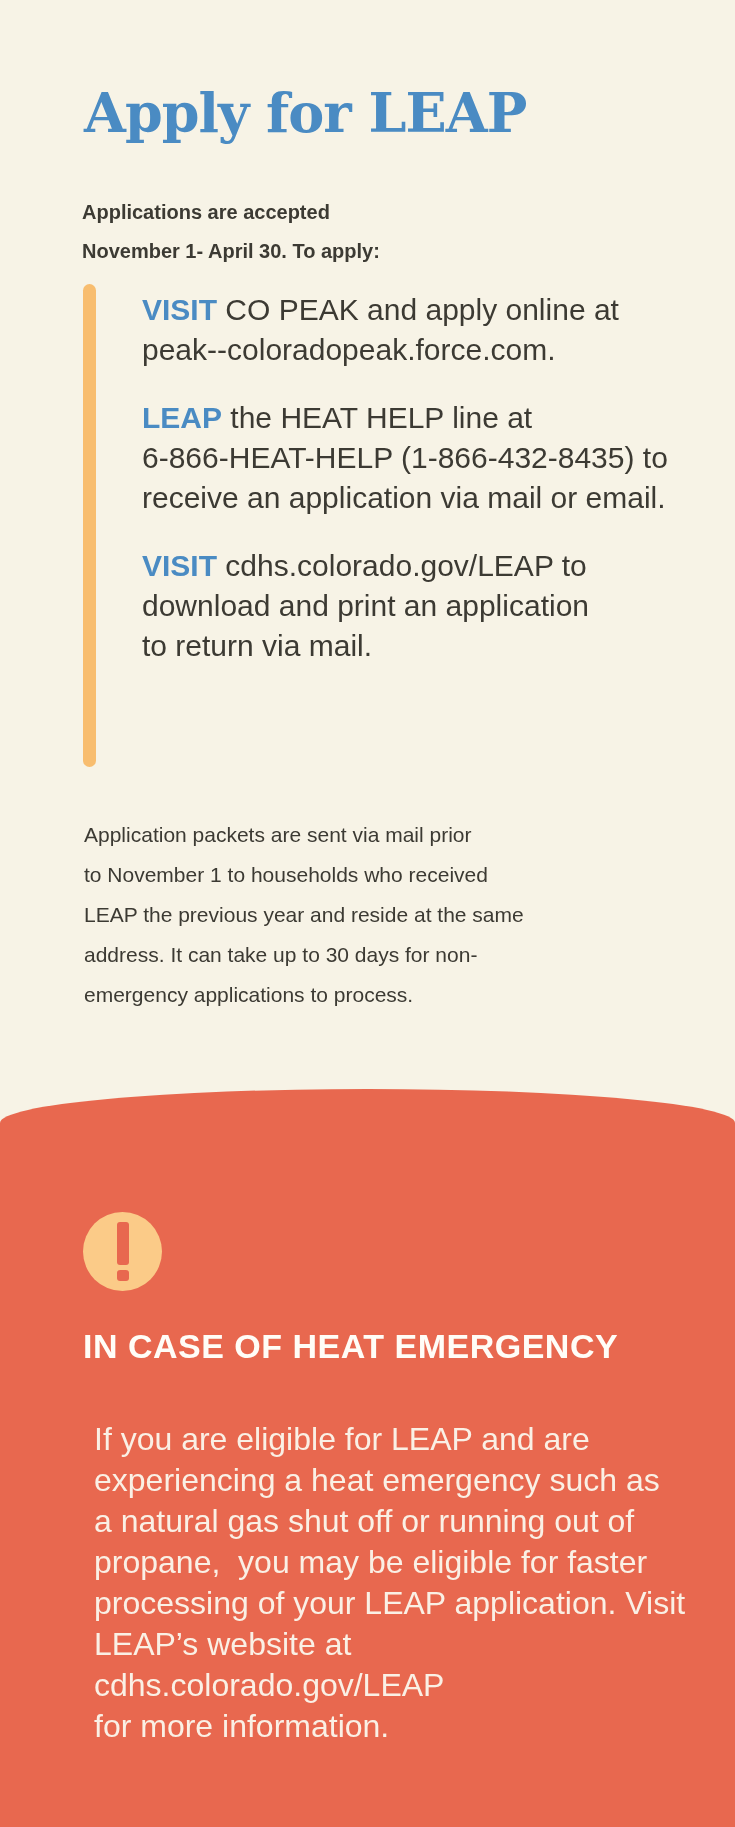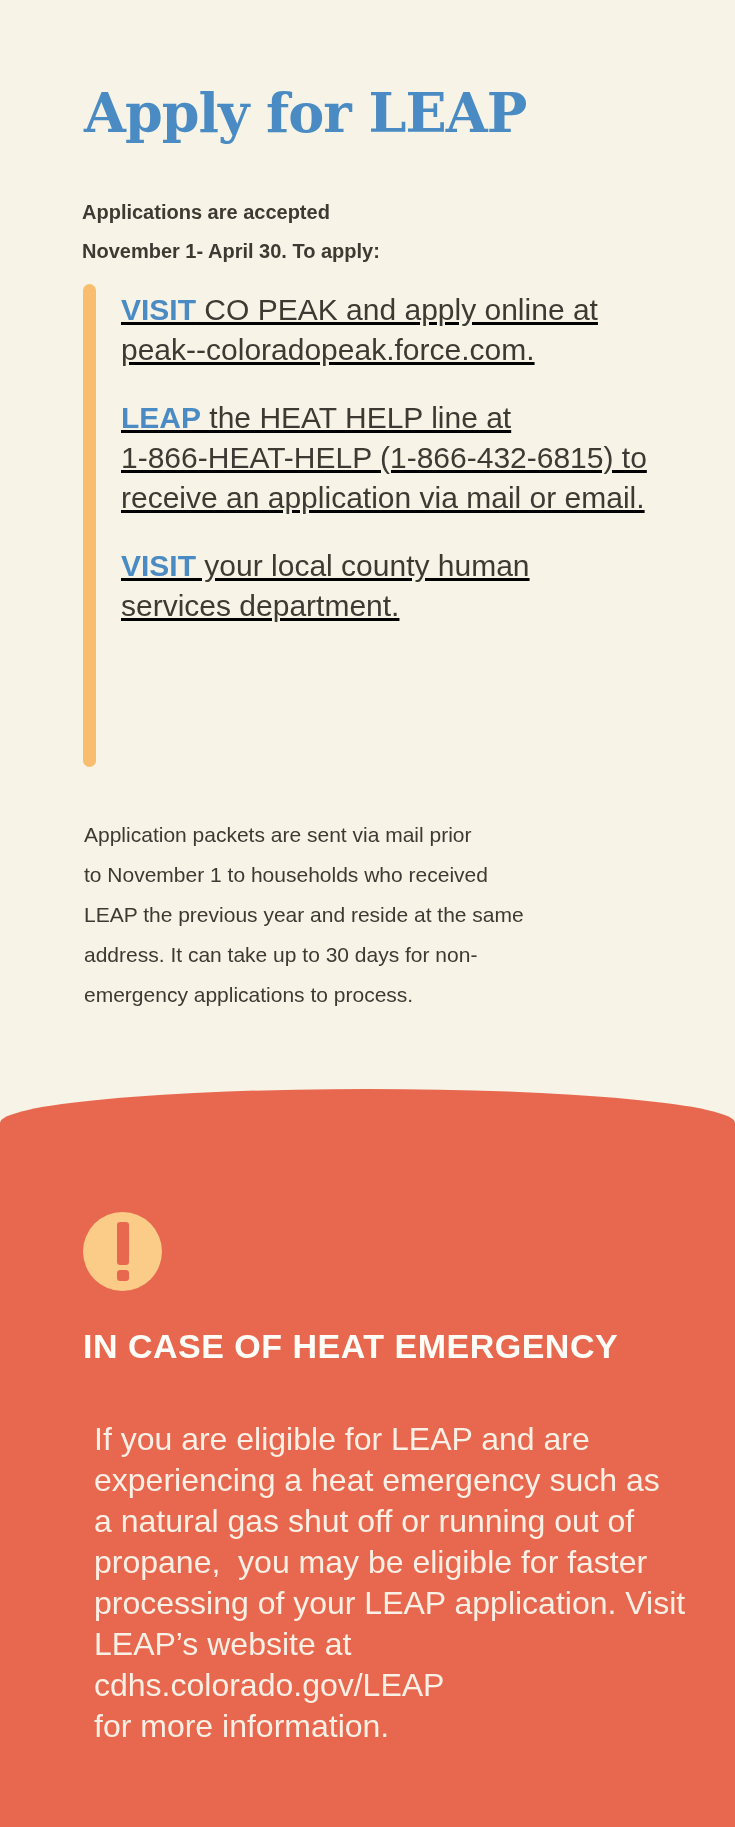--- a/index.html
+++ b/index.html
@@ -33,21 +33,21 @@
     font-size:20px;line-height:39px;font-weight:700;
     color:var(--ink,#3C3A33);
     white-space:pre-line;
   }
   .accent-bar{
     position:absolute;left:83px;top:284px;
     width:13px;height:483px;border-radius:7px;
     background:var(--bar-orange,#F8BD6F);
   }
   .steps{
-    position:absolute;left:121px;top:290px;width:580px;text-decoration:underline;
+    position:absolute;left:142px;top:290px;width:580px;
   }
   .step{
     margin:0 0 28px 0;
     font-size:30px;line-height:40px;font-weight:400;
     color:var(--ink,#3C3A33);
     white-space:pre-line;
   }
   .step .lead{
     color:var(--blue,#4A8BC3);
     font-weight:700;
@@ -101,24 +101,25 @@
 
     <p class="intro">Applications are accepted
 November 1- April 30. To apply:</p>
 
     <div class="accent-bar"></div>
 
     <div class="steps">
       <div class="step"><span class="lead">VISIT</span><span> CO PEAK and apply online at
 peak--coloradopeak.force.com.</span></div>
       <div class="step"><span class="lead">LEAP</span><span> the HEAT HELP line at
-1-866-HEAT-HELP (1-866-432-6815) to
+6-866-HEAT-HELP (1-866-432-8435) to
 receive an application via mail or email.</span></div>
-      <div class="step"><span class="lead">VISIT</span><span> your local county human
-services department.</span></div>
+      <div class="step"><span class="lead">VISIT</span><span> cdhs.colorado.gov/LEAP to
+download and print an application
+to return via mail.</span></div>
     </div>
 
     <p class="note">Application packets are sent via mail prior
 to November 1 to households who received
 LEAP the previous year and reside at the same
 address. It can take up to 30 days for non-
 emergency applications to process.</p>
   </section>
 
   <section class="emergency">

